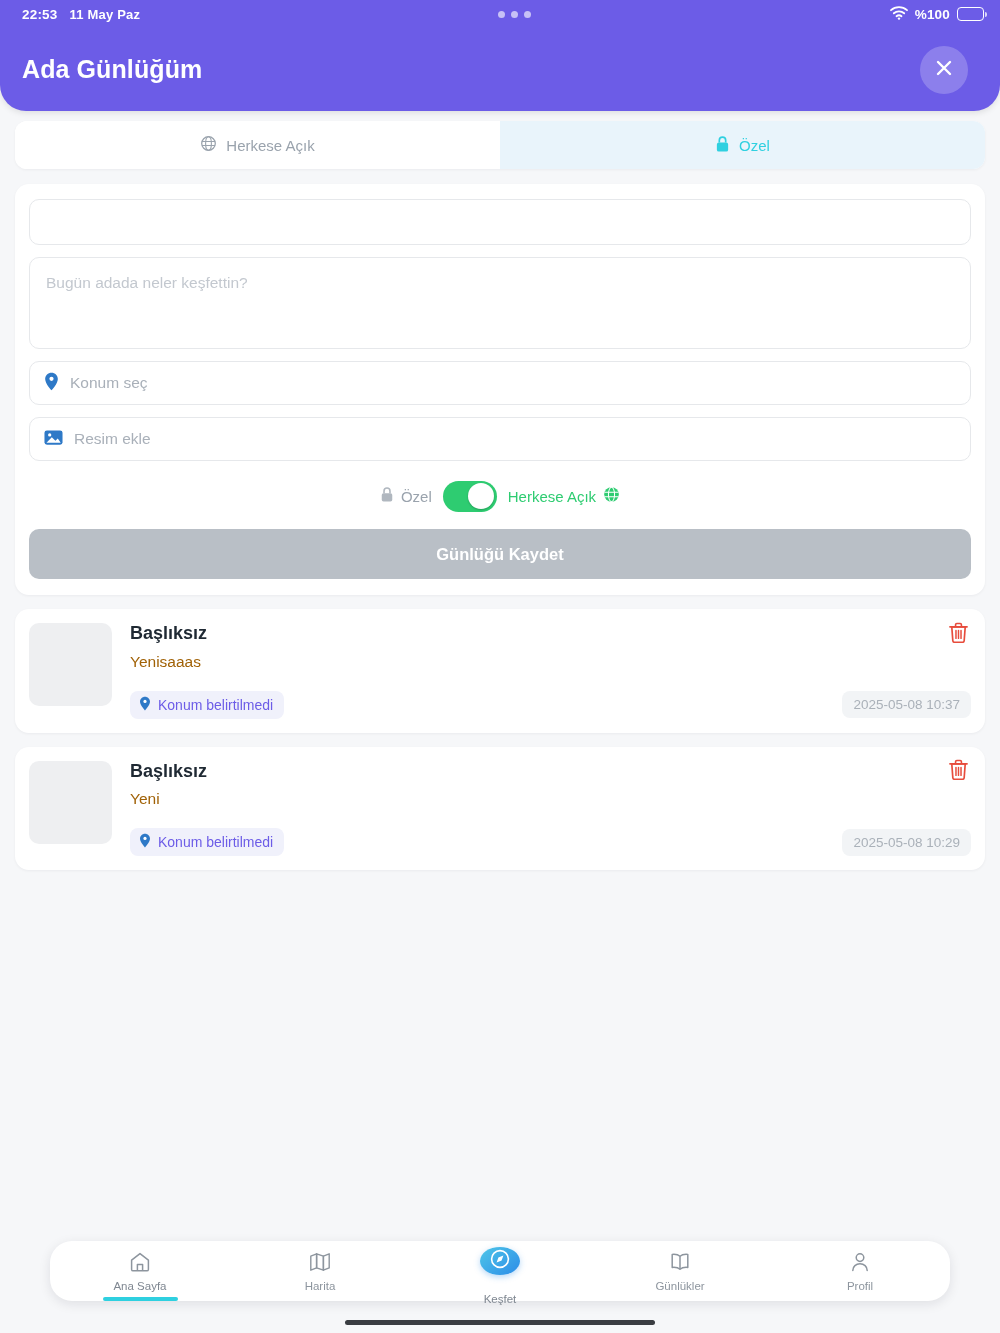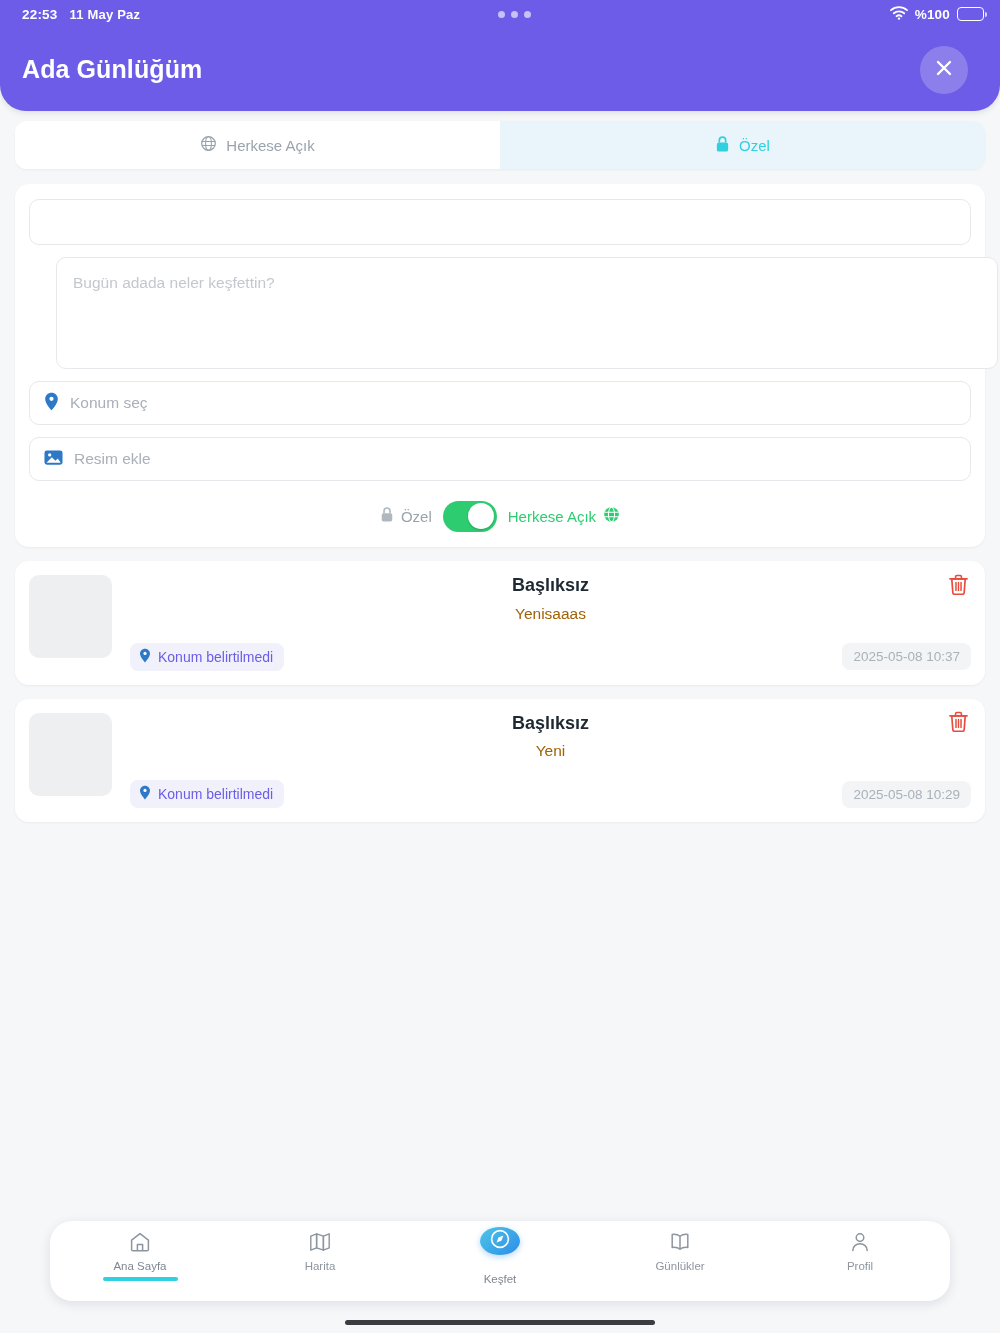--- a/index.html
+++ b/index.html
@@ -127,27 +127,26 @@
     border: 1px solid #e6e8eb;
     border-radius: 10px;
     background: #ffffff;
     font-family: "Liberation Sans", sans-serif;
     font-size: 15.5px;
     color: #3b4350;
     outline: none;
   }
   .title-input { height: 46px; padding: 0 16px; display: block; }
   .body-input {
-    height: 112px;
+    height: 92px;
     padding: 14px 16px;
     margin-top: 12px;
     resize: none;
     display: block;
     line-height: 1.4;
-    margin-left: 27px;
   }
   .field::placeholder { color: #c3c8cf; }
 
   .picker {
     display: flex;
     align-items: center;
     gap: 11px;
     height: 44px;
     padding: 0 14px;
     border: 1px solid #e6e8eb;
@@ -213,21 +212,21 @@
     position: relative;
     box-shadow: 0 1px 3px rgba(16,24,40,0.05);
     min-height: 115px;
   }
   .thumb {
     width: 83px; height: 83px;
     border-radius: 10px;
     background: #eeeff1;
     flex: 0 0 auto;
   }
-  .entry-main { flex: 1; position: relative; min-height: 83px; text-align: center; }
+  .entry-main { flex: 1; position: relative; min-height: 83px; }
   .entry-title {
     font-size: 18px;
     font-weight: bold;
     color: #1f2933;
     line-height: 1.2;
   }
   .entry-text {
     font-size: 15.5px;
     color: #a16207;
     margin-top: 8px;
@@ -268,21 +267,21 @@
 
   
   .bottom-wrap {
     padding: 0 50px 0 50px;
     flex: 0 0 auto;
     margin-bottom: 10px;
   }
   .bottomnav {
     background: #ffffff;
     border-radius: 22px;
-    height: 80px;
+    height: 60px;
     display: flex;
     align-items: flex-start;
     box-shadow: 0 3px 12px rgba(16,24,40,0.10);
     position: relative;
   }
   .navitem {
     flex: 1;
     display: flex;
     flex-direction: column;
     align-items: center;
@@ -438,20 +437,21 @@
         <span>
           <svg width="17" height="17" viewBox="0 0 20 20" fill="none">
             <circle cx="10" cy="10" r="8.6" fill="#2ecc71"></circle>
             <ellipse cx="10" cy="10" rx="3.6" ry="8.6" stroke="#ffffff" stroke-width="1.2" fill="none"></ellipse>
             <path d="M1.6 7.4h16.8M1.6 12.6h16.8" stroke="#ffffff" stroke-width="1.2"></path>
           </svg>
         </span>
       </span>
     </div>
 
+    <button class="save-btn">Günlüğü Kaydet</button>
   </div>
 
   <div class="entry-card">
     <div class="thumb"></div>
     <div class="entry-main">
       <div class="entry-title">Başlıksız</div>
       <div class="entry-text">Yenisaaas</div>
       <div class="entry-footer">
         <span class="loc-badge">
           <span>

